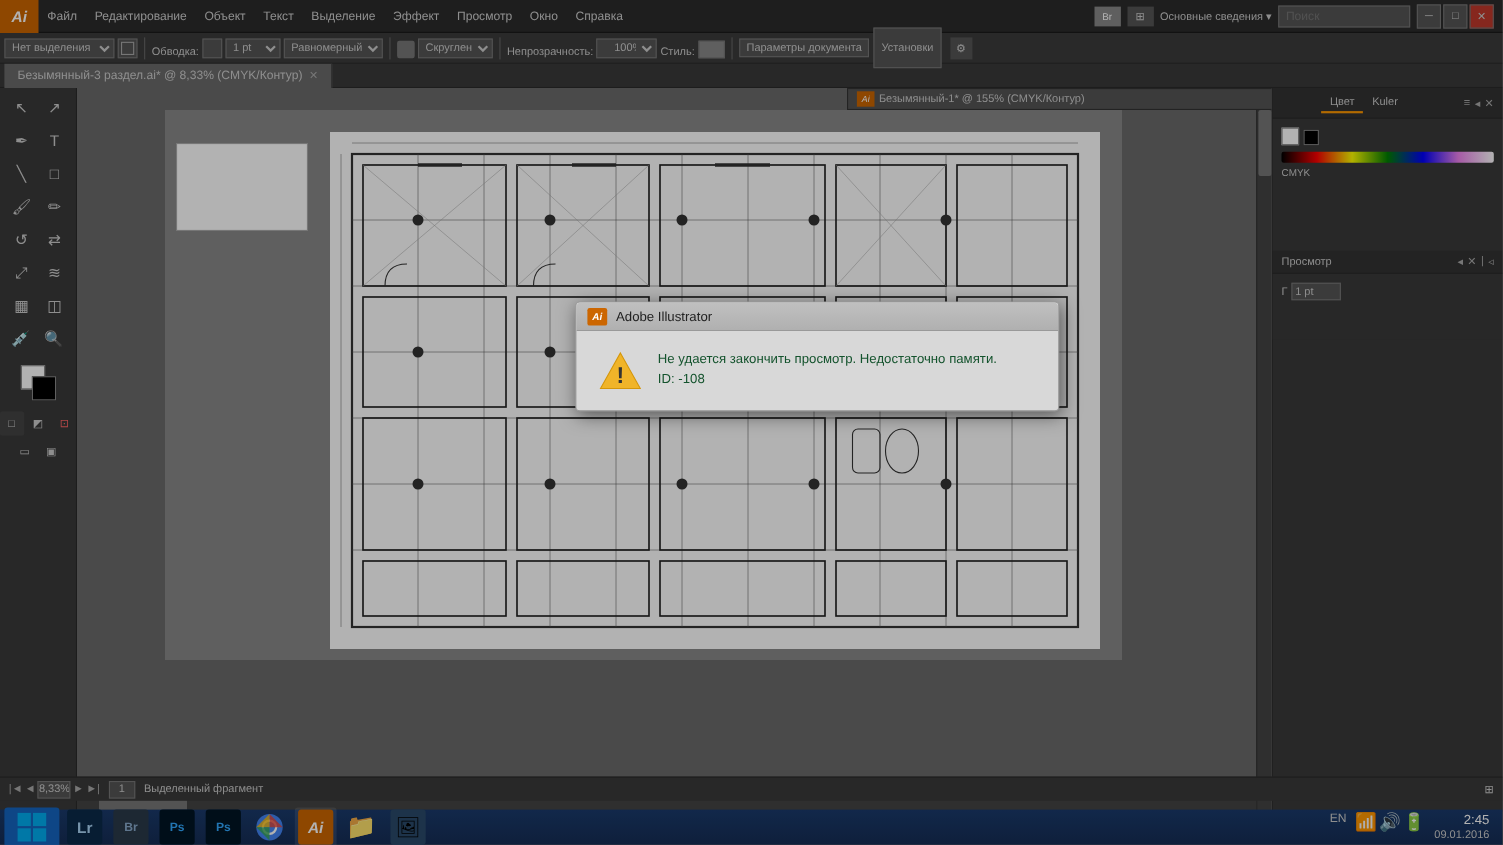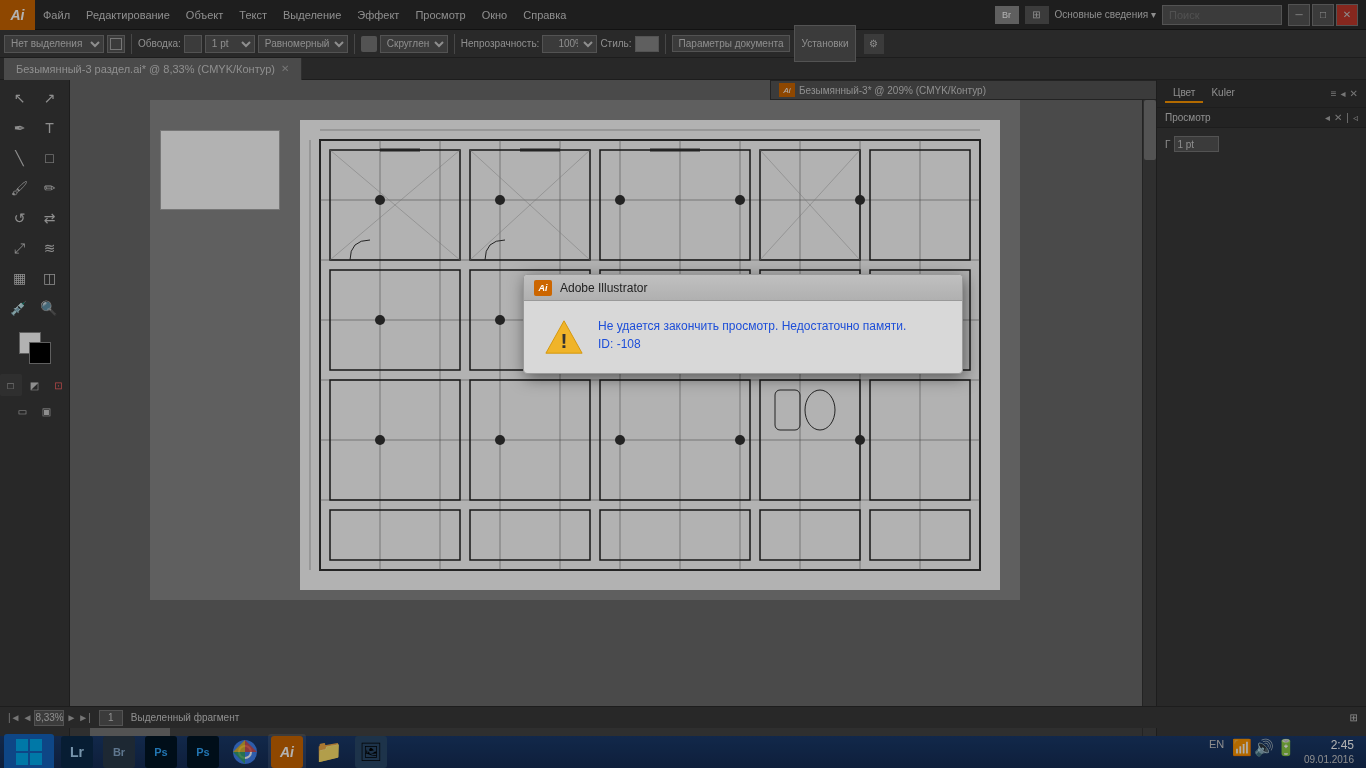--- a/index.html
+++ b/index.html
@@ -37,21 +37,21 @@
     
     .toolbar {
       width: 100%; height: 28px; background: #3c3c3c; display: flex; align-items: center;
       border-bottom: 1px solid #2a2a2a; padding: 0 4px; gap: 4px; color: #ccc; font-size: 10px;
     }
     .toolbar select, .toolbar input {
       background: #555; border: 1px solid #777; color: #ccc; font-size: 10px;
       height: 18px; padding: 0 2px;
     }
     .toolbar-separator { width: 1px; height: 20px; background: #666; margin: 0 2px; }
-    .toolbar-item { display: flex; align-items: center; gap: 3px; white-space: nowrap; }
+    .toolbar-item { display: flex; align-items: flex-end; gap: 3px; white-space: nowrap; }
 
     
     .tab-bar {
       width: 100%; height: 22px; background: #3a3a3a; display: flex; align-items: center;
       border-bottom: 1px solid #2a2a2a; padding-left: 4px;
     }
     .tab {
       height: 22px; padding: 0 12px; background: #5a5a5a; color: #ccc; display: flex;
       align-items: center; font-size: 11px; border-right: 1px solid #444; cursor: pointer; gap: 6px;
     }
@@ -86,21 +86,21 @@
 
     
     .right-panel {
       width: 210px; background: #3a3a3a; border-left: 1px solid #2a2a2a;
       display: flex; flex-direction: column; flex-shrink: 0;
     }
     .panel-header {
       background: #333; padding: 4px 8px; display: flex; align-items: center;
       justify-content: space-between; color: #ccc; font-size: 10px; border-bottom: 1px solid #2a2a2a;
     }
-    .panel-tabs { display: flex; }
+    .panel-tabs { display: flex; margin-left: 36px; }
     .panel-tab {
       padding: 3px 8px; font-size: 10px; color: #ccc; cursor: pointer;
       border-bottom: 2px solid transparent;
     }
     .panel-tab.active { border-bottom-color: #f90; }
 
     
     .status-bar {
       position: absolute; bottom: 40px; left: 0; right: 0; height: 22px;
       background: #3a3a3a; border-top: 1px solid #2a2a2a; display: flex;
@@ -143,21 +143,21 @@
       border-bottom: 1px solid #999; border-radius: 4px 4px 0 0;
       font-size: 12px; color: #222; font-weight: 500;
     }
     .dialog-body {
       padding: 16px 20px; display: flex; align-items: flex-start; gap: 14px;
     }
     .warning-icon {
       width: 40px; height: 40px; flex-shrink: 0; display: flex; align-items: center;
       justify-content: center;
     }
-    .dialog-message { color: #1d4ed8; font-size: 12px; line-height: 1.5; }
+    .dialog-message { color: #14532d; font-size: 12px; line-height: 1.5; }
     .dialog-footer {
       padding: 8px 16px; display: flex; justify-content: flex-end;
       border-top: 1px solid #bbb; background: #d0d0d0; border-radius: 0 0 4px 4px;
     }
     .dialog-ok-btn {
       background: linear-gradient(to bottom, #e8e8e8, #c8c8c8);
       border: 1px solid #a0a0a0; border-radius: 3px;
       padding: 4px 24px; color: #333; font-size: 12px; cursor: pointer;
       box-shadow: 0 1px 2px rgba(0,0,0,0.2);
     }
@@ -298,21 +298,21 @@
         <div class="tool-btn" style="width:22px;height:22px;font-size:10px;">▭</div>
         <div class="tool-btn" style="width:22px;height:22px;font-size:10px;">▣</div>
       </div>
     </div>
   </div>
 
   <div class="canvas-area" style="position:relative;">
 
     <div style="position:absolute;top:0;left:700px;width:600px;height:20px;background:#555;border:1px solid #333;display:flex;align-items:center;padding:0 8px;color:#ccc;font-size:10px;z-index:5;">
       <span style="width:16px;height:14px;background:#cc6600;display:inline-flex;align-items:center;justify-content:center;color:white;font-size:8px;font-style:italic;margin-right:4px;">Ai</span>
-      <span>Безымянный-3* @ 209% (CMYK/Контур)</span>
+      <span>Безымянный-1* @ 155% (CMYK/Контур)</span>
     </div>
 
     <div style="position:absolute;top:20px;left:80px;width:870px;height:500px;background:#888;">
 
       <div style="position:absolute;top:30px;left:10px;width:120px;height:80px;background:white;border:1px solid #aaa;"></div>
 
       <div style="position:absolute;top:20px;left:150px;width:700px;height:470px;background:white;overflow:hidden;">
         <svg width="700" height="470" style="display:block;">
 
           <rect x="20" y="20" width="660" height="430" fill="none" stroke="#333" stroke-width="2"></rect>
@@ -419,20 +419,30 @@
         <div class="panel-tabs">
           <div class="panel-tab active">Цвет</div>
           <div class="panel-tab">Kuler</div>
         </div>
         <div style="display:flex;gap:4px;">
           <span style="color:#aaa;cursor:pointer;">≡</span>
           <span style="color:#aaa;cursor:pointer;">◂</span>
           <span style="color:#aaa;cursor:pointer;">✕</span>
         </div>
       </div>
+      <div style="padding:8px;height:120px;background:#3a3a3a;">
+        <div style="display:flex;gap:4px;margin-bottom:6px;">
+          <div style="width:16px;height:16px;background:white;border:1px solid #888;"></div>
+          <div style="width:14px;height:14px;background:black;border:1px solid #888;margin-top:2px;"></div>
+        </div>
+        <div style="background:linear-gradient(to right, #000, red, yellow, green, blue, violet, #fff);height:10px;margin-bottom:4px;border-radius:2px;"></div>
+        <div style="display:flex;gap:4px;color:#ccc;font-size:9px;">
+          <span>CMYK</span>
+        </div>
+      </div>
     </div>
 
     <div>
       <div class="panel-header">
         <span>Просмотр</span>
         <div style="display:flex;gap:4px;">
           <span style="color:#aaa;cursor:pointer;">◂</span>
           <span style="color:#aaa;cursor:pointer;">✕</span>
           <span style="color:#aaa;">|</span>
           <span style="color:#aaa;cursor:pointer;">◃</span>

